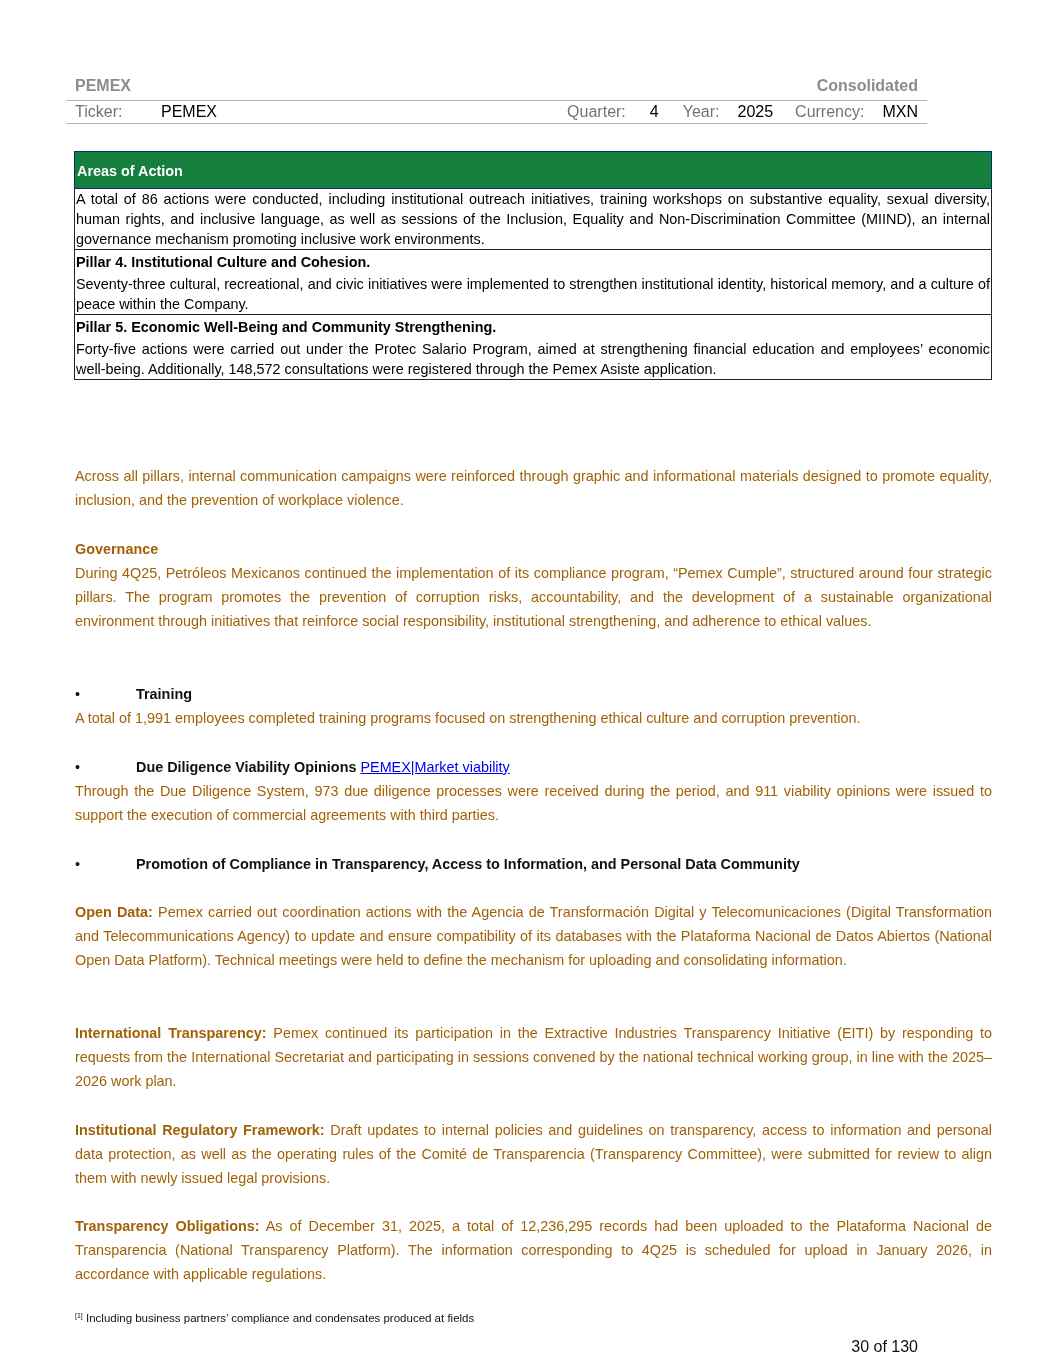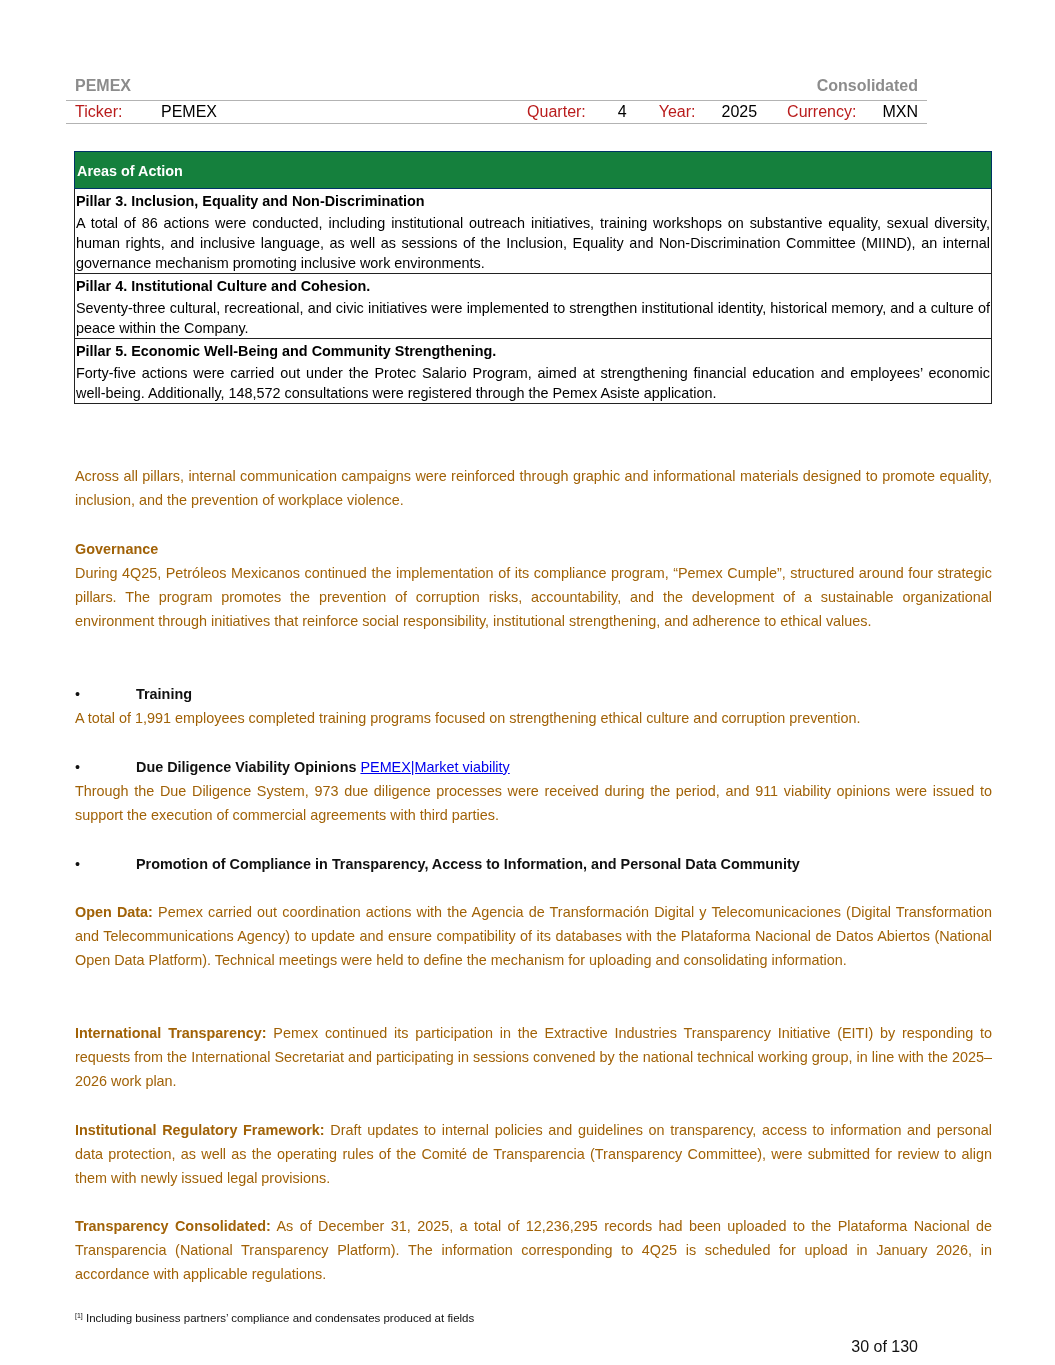--- a/index.html
+++ b/index.html
@@ -8,25 +8,25 @@
 
   .hdr-top { position: absolute; left: 69px; right: 69px; top: 37px; height: 22px;
     font-family: "Liberation Sans", sans-serif; font-weight: bold; font-size: 16px; color: #8c8c8c; }
   .hdr-top .left { position: absolute; left: 0; top: 0; }
   .hdr-top .right { position: absolute; right: 0; top: 0; text-align: center; }
   .rule { position: absolute; left: 60px; right: 60px; height: 0; border-top: 1.5px solid #b3b3b3; }
   .rule.r1 { top: 60px; }
   .rule.r2 { top: 83px; }
   .hdr-meta { position: absolute; left: 69px; right: 69px; top: 61px; height: 22px;
     font-family: "Liberation Sans", sans-serif; font-size: 16px; line-height: 21px; }
-  .hdr-meta .lbl { color: #b91c1c; }
+  .hdr-meta .lbl { color: #737373; }
   .hdr-meta .val { color: #000; }
   .hdr-meta .ticker-lbl { position: absolute; left: 0; top: 0; }
   .hdr-meta .ticker-val { position: absolute; left: 86px; top: 0; }
-  .hdr-meta .rgt { position: absolute; right: 0; top: 0; display: flex; gap: 8px; }
+  .hdr-meta .rgt { position: absolute; right: 0; top: 0; display: flex; gap: 0; }
   .hdr-meta .rgt span { display: inline-block; }
 
   .table { position: absolute; left: 68px; width: 918px; top: 111px;
     font-family: "Liberation Sans", sans-serif; font-size: 14.4px; color: #000; }
   .table .thead { background: #15803d; color: #fff; font-weight: bold; height: 38px; line-height: 38px;
     padding-left: 2px; border: 1px solid #003366; box-sizing: border-box; }
   .table .row { border: 1px solid #222; border-top: none; box-sizing: border-box; padding: 0 1px 0 1px; }
   .table .row .title { font-weight: bold; line-height: 24px; }
   .table .row .body { line-height: 20px; text-align: justify; }
 
@@ -66,21 +66,20 @@
       <span class="val" style="margin-right:22px">2025</span>
       <span class="lbl" style="margin-right:18px">Currency:</span>
       <span class="val">MXN</span>
     </div>
   </div>
   <div class="rule r2"></div>
 
   <div class="table">
     <div class="thead">Areas of Action</div>
     <div class="row">
-      <div class="title">Pillar 3. Inclusion, Equality and Non-Discrimination</div>
       <div class="body">A total of 86 actions were conducted, including institutional outreach initiatives, training workshops on substantive equality, sexual diversity, human rights, and inclusive language, as well as sessions of the Inclusion, Equality and Non-Discrimination Committee (MIIND), an internal governance mechanism promoting inclusive work environments.</div>
     </div>
     <div class="row">
       <div class="title">Pillar 4. Institutional Culture and Cohesion.</div>
       <div class="body">Seventy-three cultural, recreational, and civic initiatives were implemented to strengthen institutional identity, historical memory, and a culture of peace within the Company.</div>
     </div>
     <div class="row">
       <div class="title">Pillar 5. Economic Well-Being and Community Strengthening.</div>
       <div class="body">Forty-five actions were carried out under the Protec Salario Program, aimed at strengthening financial education and employees’ economic well-being. Additionally, 148,572 consultations were registered through the Pemex Asiste application.</div>
     </div>
@@ -107,18 +106,18 @@
     <span class="dot">•</span>
     <span class="lab">Promotion of Compliance in Transparency, Access to Information, and Personal Data Community</span>
   </div>
 
   <div class="text" style="top:860px"><b>Open Data:</b><span> Pemex carried out coordination actions with the Agencia de Transformación Digital y Telecomunicaciones (Digital Transformation and Telecommunications Agency) to update and ensure compatibility of its databases with the Plataforma Nacional de Datos Abiertos (National Open Data Platform). Technical meetings were held to define the mechanism for uploading and consolidating information.</span></div>
 
   <div class="text" style="top:981px"><b>International Transparency:</b><span> Pemex continued its participation in the Extractive Industries Transparency Initiative (EITI) by responding to requests from the International Secretariat and participating in sessions convened by the national technical working group, in line with the 2025–2026 work plan.</span></div>
 
   <div class="text" style="top:1078px"><b>Institutional Regulatory Framework:</b><span> Draft updates to internal policies and guidelines on transparency, access to information and personal data protection, as well as the operating rules of the Comité de Transparencia (Transparency Committee), were submitted for review to align them with newly issued legal provisions.</span></div>
 
-  <div class="text" style="top:1174px"><b>Transparency Consolidated:</b><span> As of December 31, 2025, a total of 12,236,295 records had been uploaded to the Plataforma Nacional de Transparencia (National Transparency Platform). The information corresponding to 4Q25 is scheduled for upload in January 2026, in accordance with applicable regulations.</span></div>
+  <div class="text" style="top:1174px"><b>Transparency Obligations:</b><span> As of December 31, 2025, a total of 12,236,295 records had been uploaded to the Plataforma Nacional de Transparencia (National Transparency Platform). The information corresponding to 4Q25 is scheduled for upload in January 2026, in accordance with applicable regulations.</span></div>
 
   <div class="footnote"><sup>[1]</sup><span> Including business partners’ compliance and condensates produced at fields</span></div>
 
   <div class="pagenum">30 of 130</div>
 </div>
 
 </body></html>

